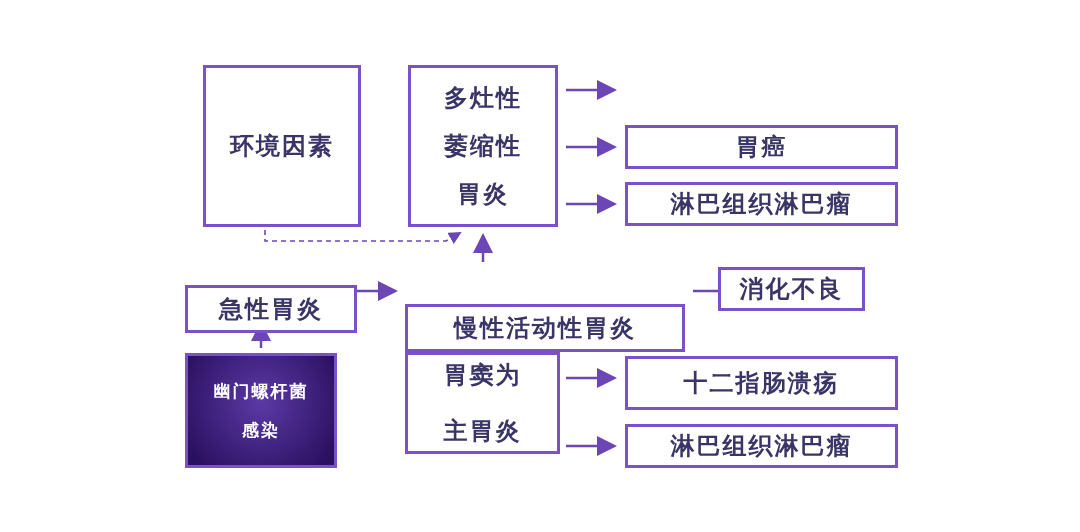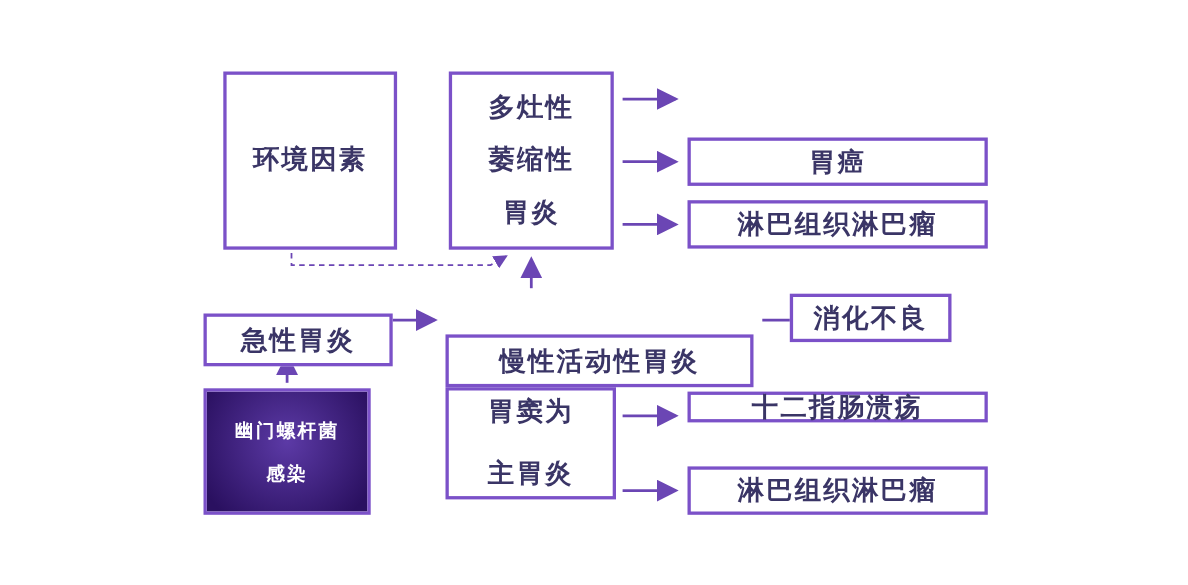--- a/index.html
+++ b/index.html
@@ -120,17 +120,17 @@
   <div class="box hp gap-hp" style="left:185px;top:353px;width:152px;height:115px;">
     <div class="line">幽门螺杆菌</div>
     <div class="line">感染</div>
   </div>
 
   <div class="box gap-antral" style="left:405px;top:352px;width:155px;height:102px;gap:32px;">
     <div class="line">胃窦为</div>
     <div class="line">主胃炎</div>
   </div>
 
-  <div class="box single" style="left:625px;top:356px;width:273px;height:28px;">十二指肠溃疡</div>
+  <div class="box single" style="left:625px;top:356px;width:273px;height:54px;">十二指肠溃疡</div>
 
   <div class="box single" style="left:625px;top:424px;width:273px;height:44px;">淋巴组织淋巴瘤</div>
 
 </div>
 
 </body></html>

